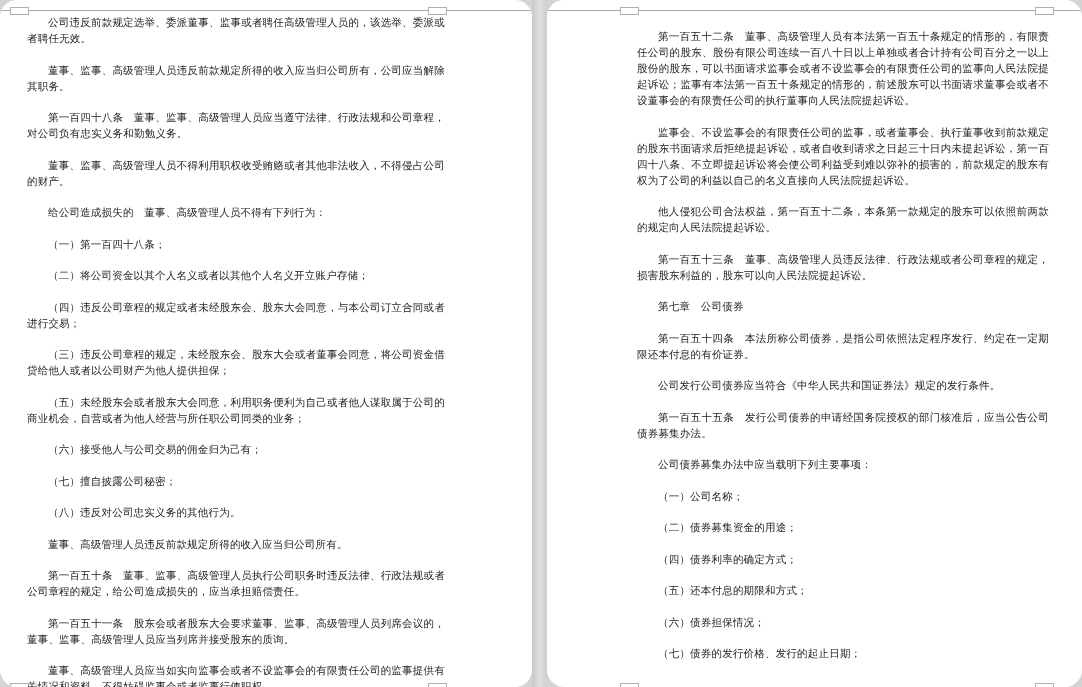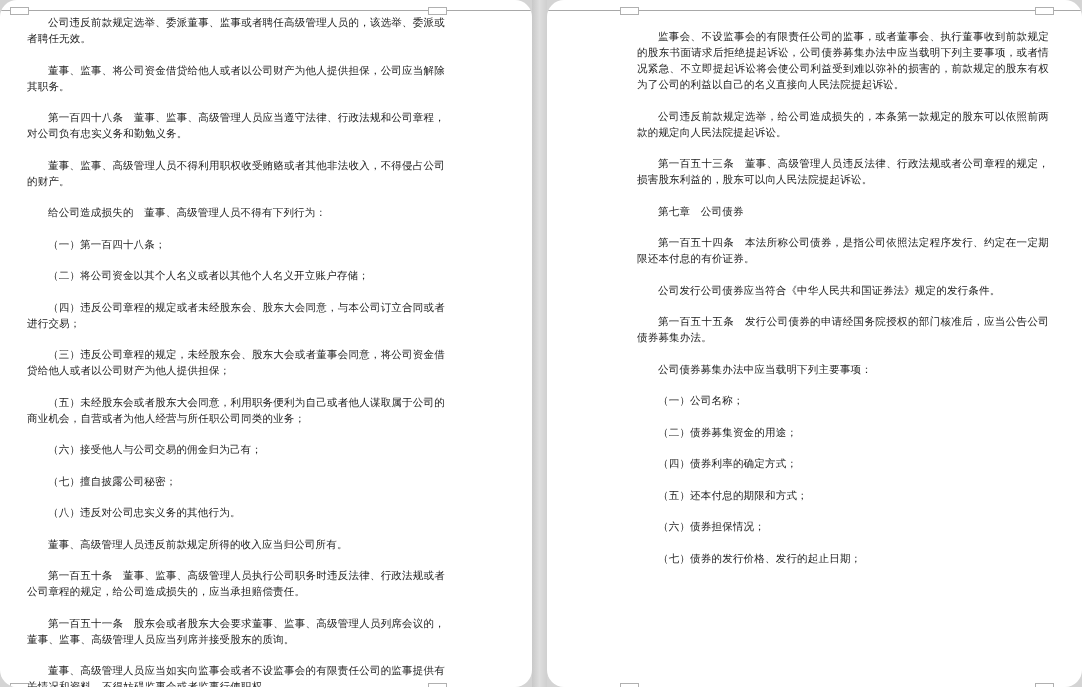--- a/index.html
+++ b/index.html
@@ -23,21 +23,21 @@
 <body>
 
 <div class="page" id="page-left">
   <div class="header-line"></div>
   <div class="corner" style="left:10px;top:7px;"></div>
   <div class="corner" style="left:428px;top:7px;"></div>
   <div class="corner" style="left:10px;top:683px;"></div>
   <div class="corner" style="left:428px;top:683px;"></div>
   <div class="text">
     <p class="para">公司违反前款规定选举、委派董事、监事或者聘任高级管理人员的，该选举、委派或者聘任无效。</p>
-    <p class="para">董事、监事、将公司资金借贷给他人或者以公司财产为他人提供担保，公司应当解除其职务。</p>
+    <p class="para">董事、监事、高级管理人员违反前款规定所得的收入应当归公司所有，公司应当解除其职务。</p>
     <p class="para">第一百四十八条　董事、监事、高级管理人员应当遵守法律、行政法规和公司章程，对公司负有忠实义务和勤勉义务。</p>
     <p class="para">董事、监事、高级管理人员不得利用职权收受贿赂或者其他非法收入，不得侵占公司的财产。</p>
     <p class="para">给公司造成损失的　董事、高级管理人员不得有下列行为：</p>
     <p class="para item">（一）第一百四十八条；</p>
     <p class="para item">（二）将公司资金以其个人名义或者以其他个人名义开立账户存储；</p>
     <p class="para item">（四）违反公司章程的规定或者未经股东会、股东大会同意，与本公司订立合同或者进行交易；</p>
     <p class="para item">（三）违反公司章程的规定，未经股东会、股东大会或者董事会同意，将公司资金借贷给他人或者以公司财产为他人提供担保；</p>
     <p class="para item">（五）未经股东会或者股东大会同意，利用职务便利为自己或者他人谋取属于公司的商业机会，自营或者为他人经营与所任职公司同类的业务；</p>
     <p class="para item">（六）接受他人与公司交易的佣金归为己有；</p>
     <p class="para item">（七）擅自披露公司秘密；</p>
@@ -51,22 +51,23 @@
 
 <div class="gutter"></div>
 
 <div class="page" id="page-right">
   <div class="header-line"></div>
   <div class="corner" style="left:73px;top:7px;"></div>
   <div class="corner" style="left:488px;top:7px;"></div>
   <div class="corner" style="left:73px;top:683px;"></div>
   <div class="corner" style="left:488px;top:683px;"></div>
   <div class="text">
-    <p class="para">监事会、不设监事会的有限责任公司的监事，或者董事会、执行董事收到前款规定的股东书面请求后拒绝提起诉讼，公司债券募集办法中应当载明下列主要事项，或者情况紧急、不立即提起诉讼将会使公司利益受到难以弥补的损害的，前款规定的股东有权为了公司的利益以自己的名义直接向人民法院提起诉讼。</p>
-    <p class="para">公司违反前款规定选举，给公司造成损失的，本条第一款规定的股东可以依照前两款的规定向人民法院提起诉讼。</p>
+    <p class="para">第一百五十二条　董事、高级管理人员有本法第一百五十条规定的情形的，有限责任公司的股东、股份有限公司连续一百八十日以上单独或者合计持有公司百分之一以上股份的股东，可以书面请求监事会或者不设监事会的有限责任公司的监事向人民法院提起诉讼；监事有本法第一百五十条规定的情形的，前述股东可以书面请求董事会或者不设董事会的有限责任公司的执行董事向人民法院提起诉讼。</p>
+    <p class="para">监事会、不设监事会的有限责任公司的监事，或者董事会、执行董事收到前款规定的股东书面请求后拒绝提起诉讼，或者自收到请求之日起三十日内未提起诉讼，第一百四十八条、不立即提起诉讼将会使公司利益受到难以弥补的损害的，前款规定的股东有权为了公司的利益以自己的名义直接向人民法院提起诉讼。</p>
+    <p class="para">他人侵犯公司合法权益，第一百五十二条，本条第一款规定的股东可以依照前两款的规定向人民法院提起诉讼。</p>
     <p class="para">第一百五十三条　董事、高级管理人员违反法律、行政法规或者公司章程的规定，损害股东利益的，股东可以向人民法院提起诉讼。</p>
     <p class="para">第七章　公司债券</p>
     <p class="para">第一百五十四条　本法所称公司债券，是指公司依照法定程序发行、约定在一定期限还本付息的有价证券。</p>
     <p class="para">公司发行公司债券应当符合《中华人民共和国证券法》规定的发行条件。</p>
     <p class="para">第一百五十五条　发行公司债券的申请经国务院授权的部门核准后，应当公告公司债券募集办法。</p>
     <p class="para">公司债券募集办法中应当载明下列主要事项：</p>
     <p class="para item">（一）公司名称；</p>
     <p class="para item">（二）债券募集资金的用途；</p>
     <p class="para item">（四）债券利率的确定方式；</p>
     <p class="para item">（五）还本付息的期限和方式；</p>

